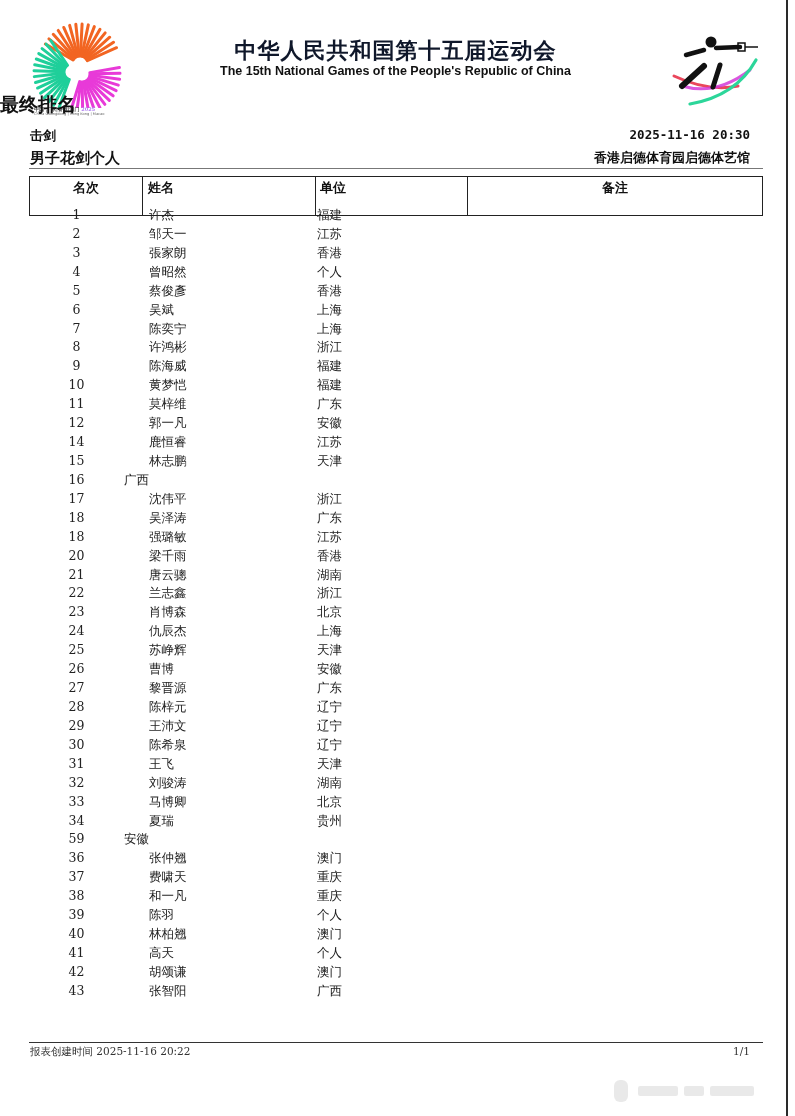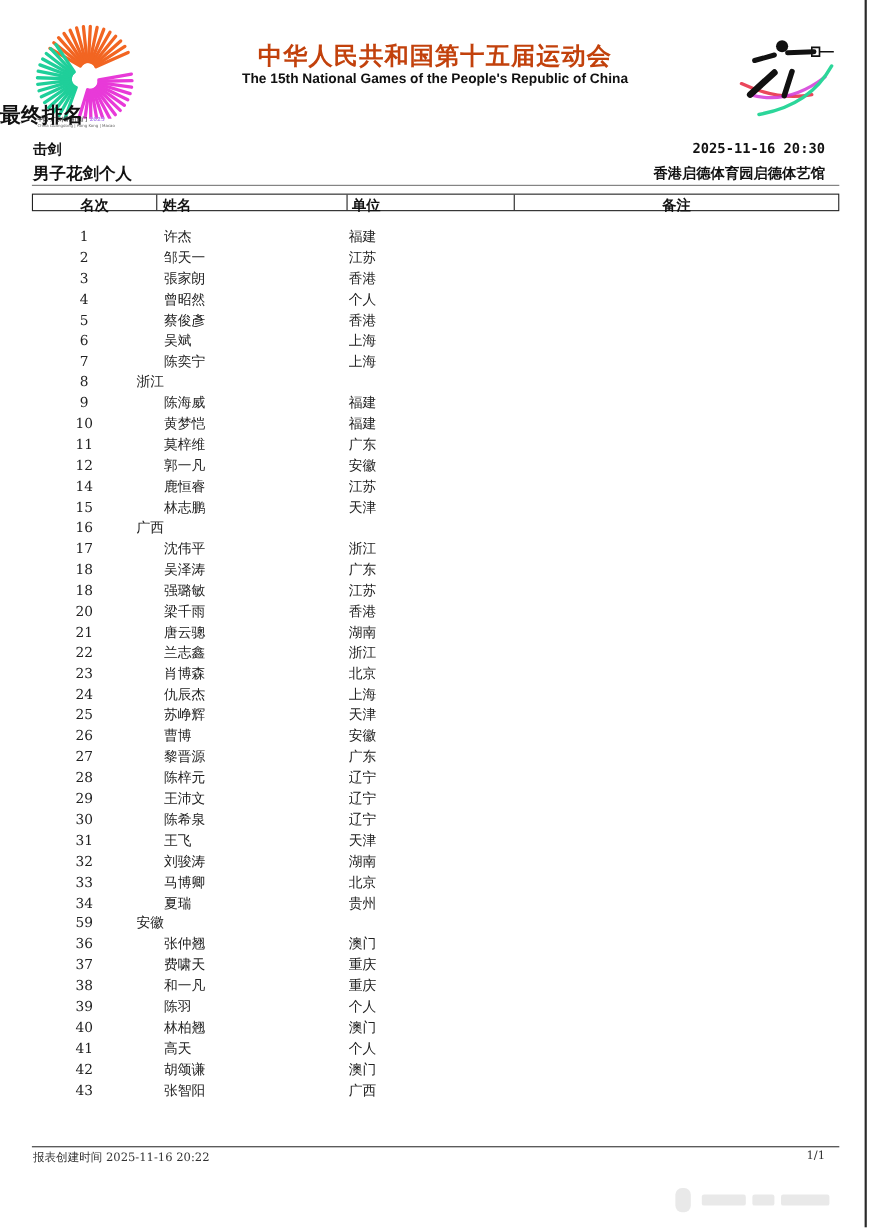--- a/index.html
+++ b/index.html
@@ -9,33 +9,33 @@
     .right-edge { position: absolute; left: 786px; top: 0; width: 9px; height: 1116px; background: #fff; border-left: 2px solid #2a2a2a; }
 
     .logo-left { position: absolute; left: 30px; top: 22px; width: 92px; height: 100px; }
     .logo-left-caption { position: absolute; left: 34px; top: 106px; width: 90px; height: 14px; }
     .logo-left-caption .cn { font-size: 5px; color: #444; white-space: nowrap; line-height: 6px; font-weight: bold; }
     .logo-left-caption .cn .yr { color: #b58cf0; }
     .logo-left-caption .en { font-size: 3.6px; color: #666; white-space: nowrap; line-height: 5px; }
 
     .logo-right { position: absolute; left: 668px; top: 30px; width: 95px; height: 82px; }
 
-    .title-cn { position: absolute; left: 0; width: 795px; top: 36px; text-align: center; font-size: 22px; font-weight: bold; letter-spacing: 1px; color: #c2410c; padding-left: 0; }
+    .title-cn { position: absolute; left: 0; width: 795px; top: 36px; text-align: center; font-size: 22px; font-weight: bold; letter-spacing: 1px; color: #0f172a; padding-left: 0; }
     .title-cn span { position: relative; left: -2px; }
     .title-en { position: absolute; left: 0; width: 795px; top: 64px; text-align: center; font-family: "Liberation Sans", sans-serif; font-size: 12.5px; font-weight: bold; color: #111; }
     .title-en span { position: relative; left: -2px; }
     .report-title { position: absolute; left: 0; width: 704px; top: 92px; text-align: left; font-size: 19px; font-weight: bold; color: #111; }
 
     .meta-left-1 { position: absolute; left: 30px; top: 127px; font-size: 13px; font-weight: bold; }
     .meta-left-2 { position: absolute; left: 30px; top: 149px; font-size: 15px; font-weight: bold; }
     .meta-right-1 { position: absolute; right: 36px; top: 127px; font-family: "DejaVu Sans Mono", monospace; font-size: 12.5px; font-weight: bold; }
     .meta-right-2 { position: absolute; right: 36px; top: 149px; font-size: 13px; font-weight: bold; }
     .meta-rule { position: absolute; left: 29px; top: 168px; width: 734px; height: 1px; background: #777; }
 
-    .header-table { position: absolute; left: 29px; top: 176px; width: 734px; height: 16px; border: 1.5px solid #222; display: flex; }
+    .header-table { position: absolute; left: 29px; top: 176px; width: 734px; height: 40px; border: 1.5px solid #222; display: flex; }
     .header-table .hcell { height: 100%; border-right: 1.5px solid #222; font-size: 13px; font-weight: bold; line-height: 21px; }
     .header-table .hcell:last-child { border-right: none; }
     .hc-rank { width: 113px; text-align: center; }
     .hc-name { width: 173px; padding-left: 5px; }
     .hc-unit { width: 152px; padding-left: 4px; }
     .hc-note { flex: 1; text-align: center; }
 
     .rows { position: absolute; left: 29px; top: 205px; width: 734px; }
     .row { height: 18.93px; display: flex; font-family: "DejaVu Serif", serif; font-size: 12.5px; color: #222; line-height: 19px; }
     .row .c-rank { width: 95px; text-align: center; }
@@ -178,20 +178,21 @@
         <div class="c-note"></div>
       </div>
       <div class="row">
         <div class="c-rank">7</div>
         <div class="c-name">陈奕宁</div>
         <div class="c-unit">上海</div>
         <div class="c-note"></div>
       </div>
       <div class="row">
         <div class="c-rank">8</div>
+        <div class="c-name">许鸿彬</div>
         <div class="c-unit">浙江</div>
         <div class="c-note"></div>
       </div>
       <div class="row">
         <div class="c-rank">9</div>
         <div class="c-name">陈海威</div>
         <div class="c-unit">福建</div>
         <div class="c-note"></div>
       </div>
       <div class="row">

